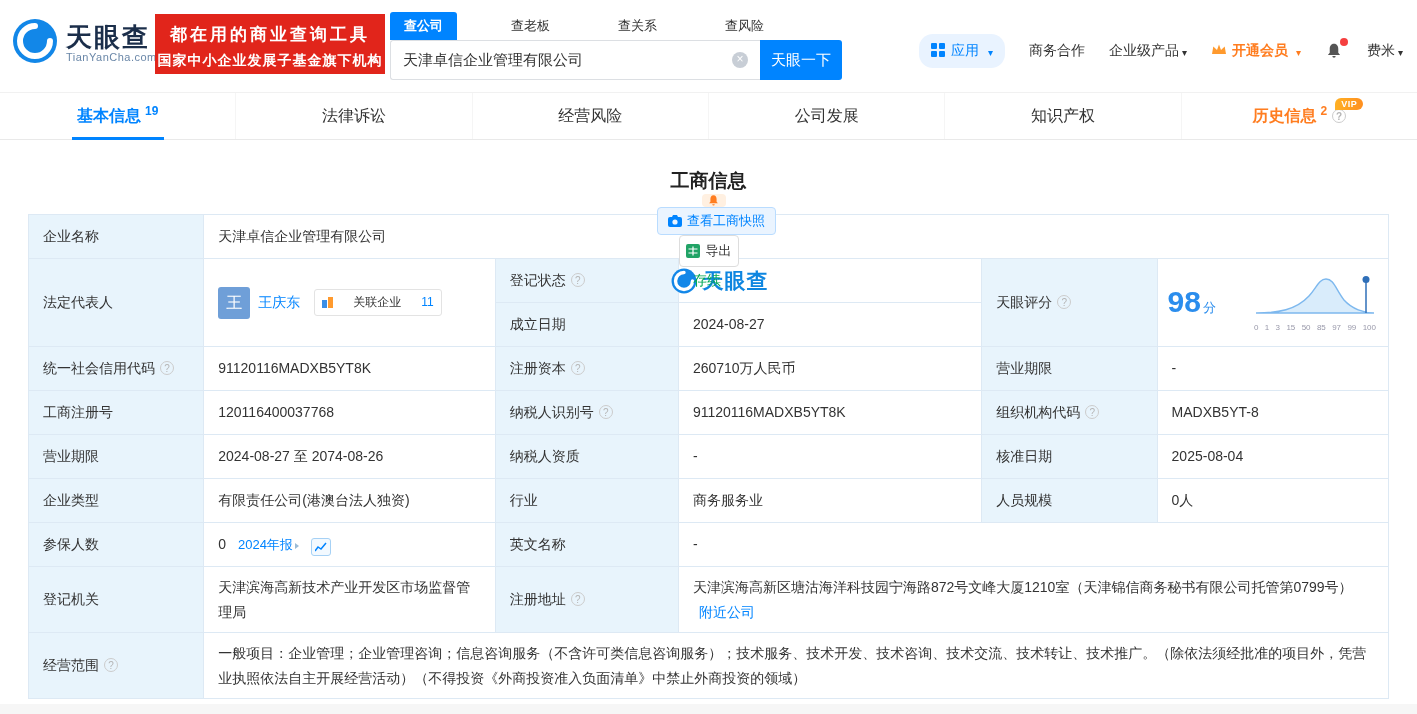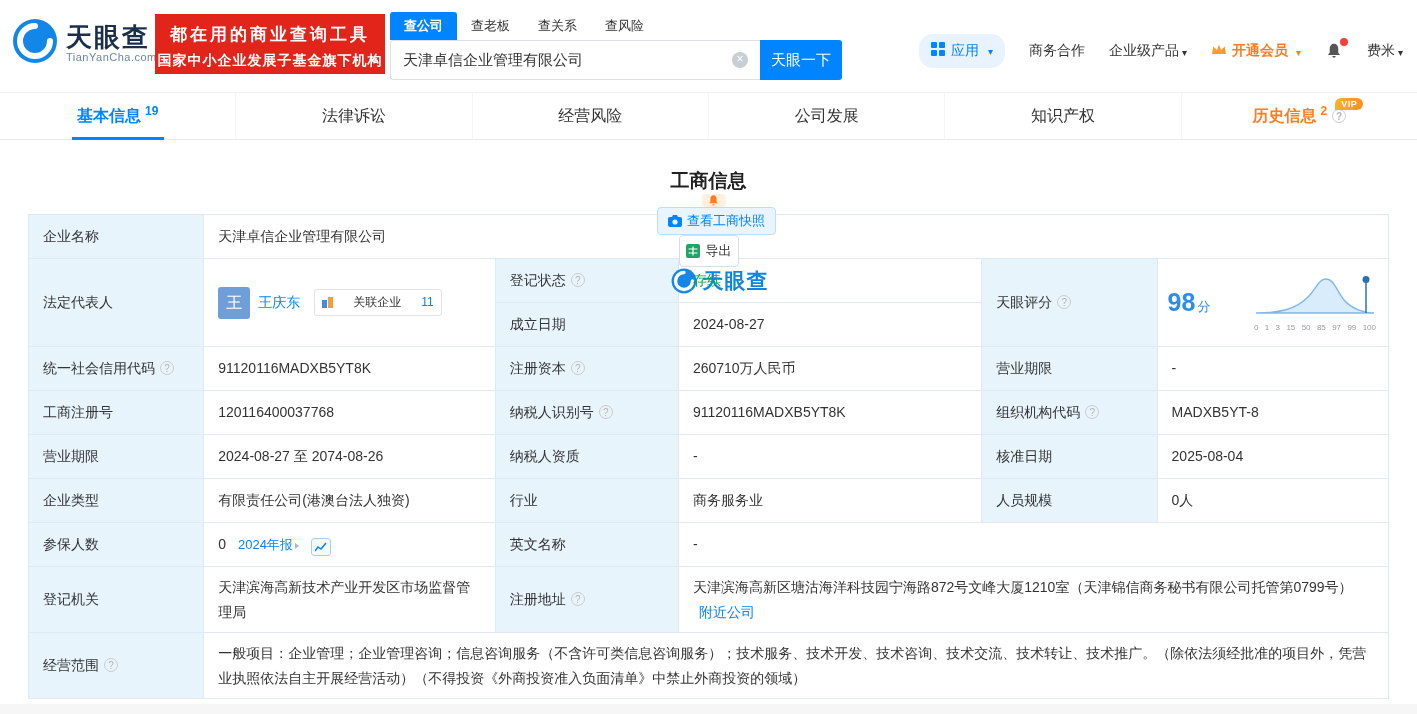--- a/index.html
+++ b/index.html
@@ -9,37 +9,37 @@
   
   .topbar { position:relative; height:92px; background:#fff; }
   .logo { position:absolute; left:12px; top:18px; display:flex; align-items:center; gap:8px; cursor:pointer; }
   .logo-text .brand { display:block; font-size:26px; font-weight:bold; color:#1b2e4a; letter-spacing:2px; line-height:1.1; }
   .logo-text .domain { display:block; font-size:11px; color:#6a87a8; letter-spacing:.5px; }
   .promo { position:absolute; left:155px; top:14px; width:230px; height:60px; background:#e1251b; color:#fff; text-align:center; }
   .promo-line1 { font-size:17px; font-weight:bold; letter-spacing:3px; margin-top:9px; }
   .promo-line2 { font-size:14px; font-weight:bold; letter-spacing:1px; margin-top:6px; }
 
   .search-wrap { position:absolute; left:390px; top:12px; }
-  .search-tabs { display:flex; align-items:flex-end; height:28px; }
+  .search-tabs { display:flex; align-items:flex-end; height:28px;gap:40px; }
   .stab { font-size:13px; color:#333; padding:5px 14px; cursor:pointer; }
   .stab.active { background:#0084ff; color:#fff; border-radius:3px 3px 0 0; font-weight:bold; }
   .search-box { display:flex; }
   .input-wrap { position:relative; }
   .search-input { width:370px; height:40px; border:1px solid #dcdfe3; border-right:none; border-radius:3px 0 0 3px;
     padding:0 36px 0 12px; font-size:15px; color:#333; outline:none;
     font-family:"Liberation Sans","DejaVu Sans",sans-serif; }
   .clear-icon { position:absolute; right:12px; top:50%; transform:translateY(-50%); width:16px; height:16px;
     border-radius:50%; background:#c8ced6; color:#fff; font-size:12px; line-height:15px; text-align:center; cursor:pointer; }
   .clear-icon::after { content:"×"; }
   .search-btn { width:82px; height:40px; background:#0084ff; color:#fff; border:none; font-size:15px;
     border-radius:0 3px 3px 0; cursor:pointer; font-family:"Liberation Sans","DejaVu Sans",sans-serif; }
 
   .topnav { position:absolute; right:14px; top:34px; display:flex; align-items:center; gap:24px; font-size:14px; color:#333; }
   .caret::after { content:"▾"; font-size:10px; margin-left:3px; }
-  .nav-apps { display:flex; align-items:center; gap:6px; background:#e9f3ff; color:#0084ff; padding:8px 12px; border-radius:14px; cursor:pointer;font-family:Liberation Serif, serif; }
+  .nav-apps { display:flex; align-items:center; gap:6px; background:#e9f3ff; color:#0084ff; padding:8px 12px; border-radius:14px; cursor:pointer; }
   .nav-link, .nav-item { cursor:pointer; display:flex; align-items:center; }
   .nav-vip { display:flex; align-items:center; gap:5px; color:#ff7d20; font-weight:bold; cursor:pointer; }
   .nav-bell { position:relative; cursor:pointer; display:flex; }
   .red-dot { position:absolute; top:-4px; right:-5px; width:8px; height:8px; background:#f53f3f; border-radius:50%; }
   .nav-user { cursor:pointer; display:flex; align-items:center; }
 
   
   .tabbar { height:48px; display:flex; border-top:1px solid #f1f1f1; border-bottom:1px solid #e9e9e9; background:#fff; }
   .tab { flex:1; display:flex; align-items:center; justify-content:center; font-size:16px; color:#333;
     position:relative; cursor:pointer; border-left:1px solid #f5f5f5; }
@@ -80,21 +80,21 @@
   .blue-link { color:#0084ff; text-decoration:none; cursor:pointer; }
   .status-green { color:#00a854; }
   .rep-flex { display:flex; align-items:center; gap:8px; }
   .avatar { width:32px; height:32px; background:#6f9fd8; color:#fff; border-radius:3px; display:inline-flex;
     align-items:center; justify-content:center; font-size:16px; cursor:pointer; }
   .related-badge { display:inline-flex; align-items:center; gap:20px; border:1px solid #e3e3e3; border-radius:3px;
     font-size:12px; color:#333; padding:4px 7px; margin-left:6px; cursor:pointer; line-height:1.4; }
   .rel-count { color:#0084ff; }
   .score-cell { padding:4px 10px !important; }
   .score-flex { display:flex; align-items:center; justify-content:space-between; }
-  .score-num .big { font-size:25px; font-weight:bold; color:#2b8ded; }
+  .score-num .big { font-size:30px; font-weight:bold; color:#2b8ded; }
   .score-num .unit { font-size:13px; color:#2b8ded; margin-left:2px; }
   .score-chart { width:124px; }
   .axis { display:flex; justify-content:space-between; width:122px; font-size:8px; color:#99a; line-height:1; margin-top:1px; }
   .report-link { font-size:13px; margin-left:8px; }
   .report-caret { display:inline-block; width:0; height:0; border-left:4px solid #9bbbd6; border-top:3px solid transparent;
     border-bottom:3px solid transparent; margin-left:2px; }
   .chart-icon-btn { display:inline-flex; align-items:center; justify-content:center; width:20px; height:18px;
     border:1px solid #a6d1f5; border-radius:3px; margin-left:8px; vertical-align:-3px; cursor:pointer; background:#f2f9ff; }
   .nearby { margin-left:6px; }
 

